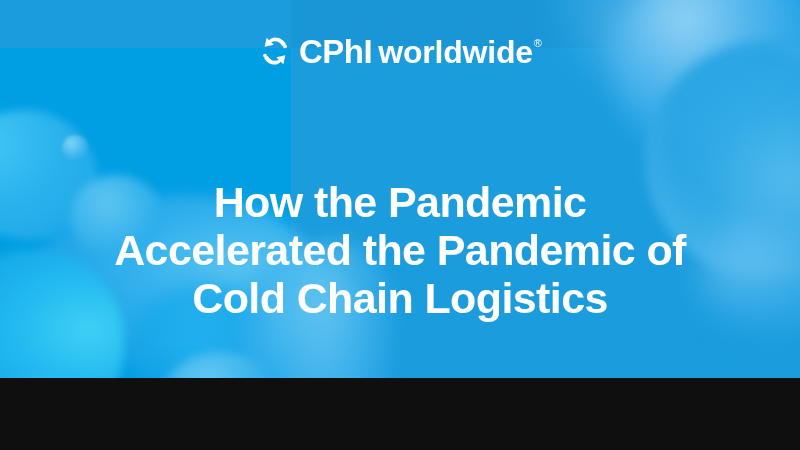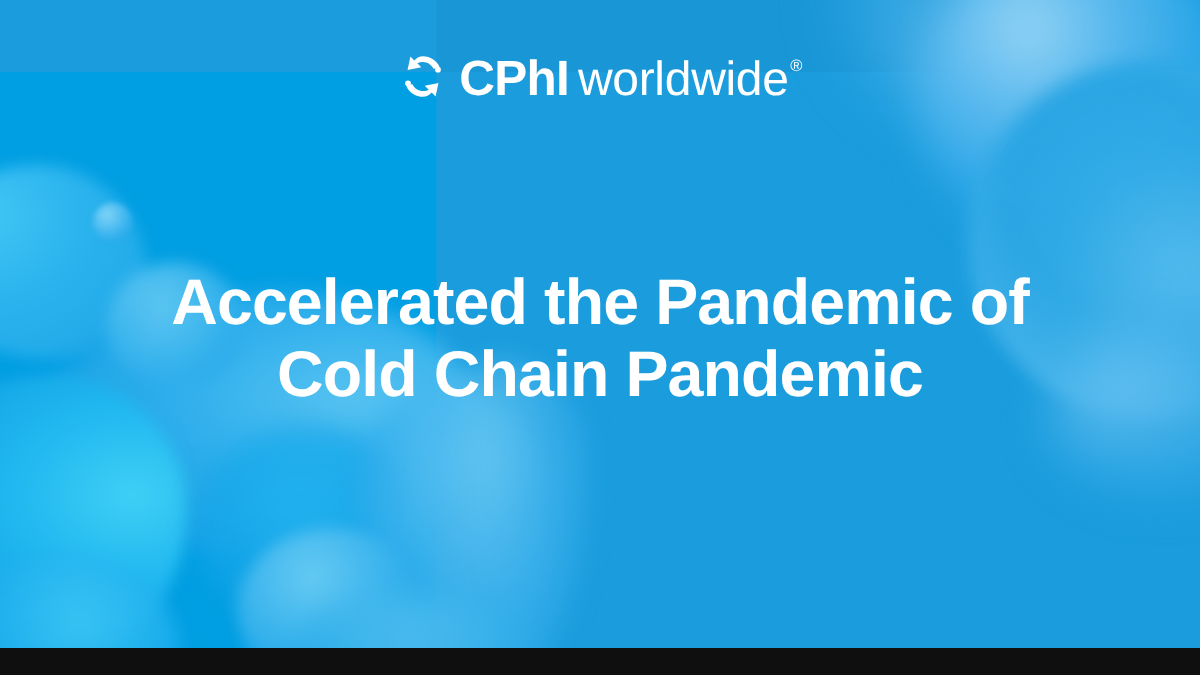--- a/index.html
+++ b/index.html
@@ -3,21 +3,21 @@
 <meta charset="utf-8">
 <style>
   html, body {
     margin: 0;
     padding: 0;
     background: #0f0f0f;
   }
   #stage {
     position: relative;
     width: 800px;
-    height: 432px;
+    height: 378px;
     overflow: hidden;
     font-family: "Liberation Sans", sans-serif;
     background: #1a9cdd;
     -webkit-font-smoothing: antialiased;
   }
 
   
   .band {
     position: absolute;
     pointer-events: none;
@@ -185,21 +185,21 @@
     color: #ffffff;
     line-height: 1;
   }
   .logo-cphi {
     font-size: 33px;
     font-weight: bold;
     letter-spacing: -0.5px;
   }
   .logo-ww {
     font-size: 32px;
-    font-weight: 400;
+    font-weight: 700;
     letter-spacing: -0.2px;
     margin-left: 6px;
   }
   .logo-reg {
     font-size: 11px;
     font-weight: normal;
     position: relative;
     top: -16px;
     margin-left: 1px;
   }
@@ -262,17 +262,18 @@
       </svg>
     </span>
     <span class="logo-word">
       <span class="logo-cphi">CPhI</span>
       <span class="logo-ww">worldwide</span>
       <span class="logo-reg">®</span>
     </span>
   </div>
 
   <div class="headline">
+    <span class="ln">How the Pandemic</span>
     <span class="ln">Accelerated the Pandemic of</span>
-    <span class="ln">Cold Chain Pandemic</span>
+    <span class="ln">Cold Chain Logistics</span>
   </div>
 
 </div>
 
 </body></html>

